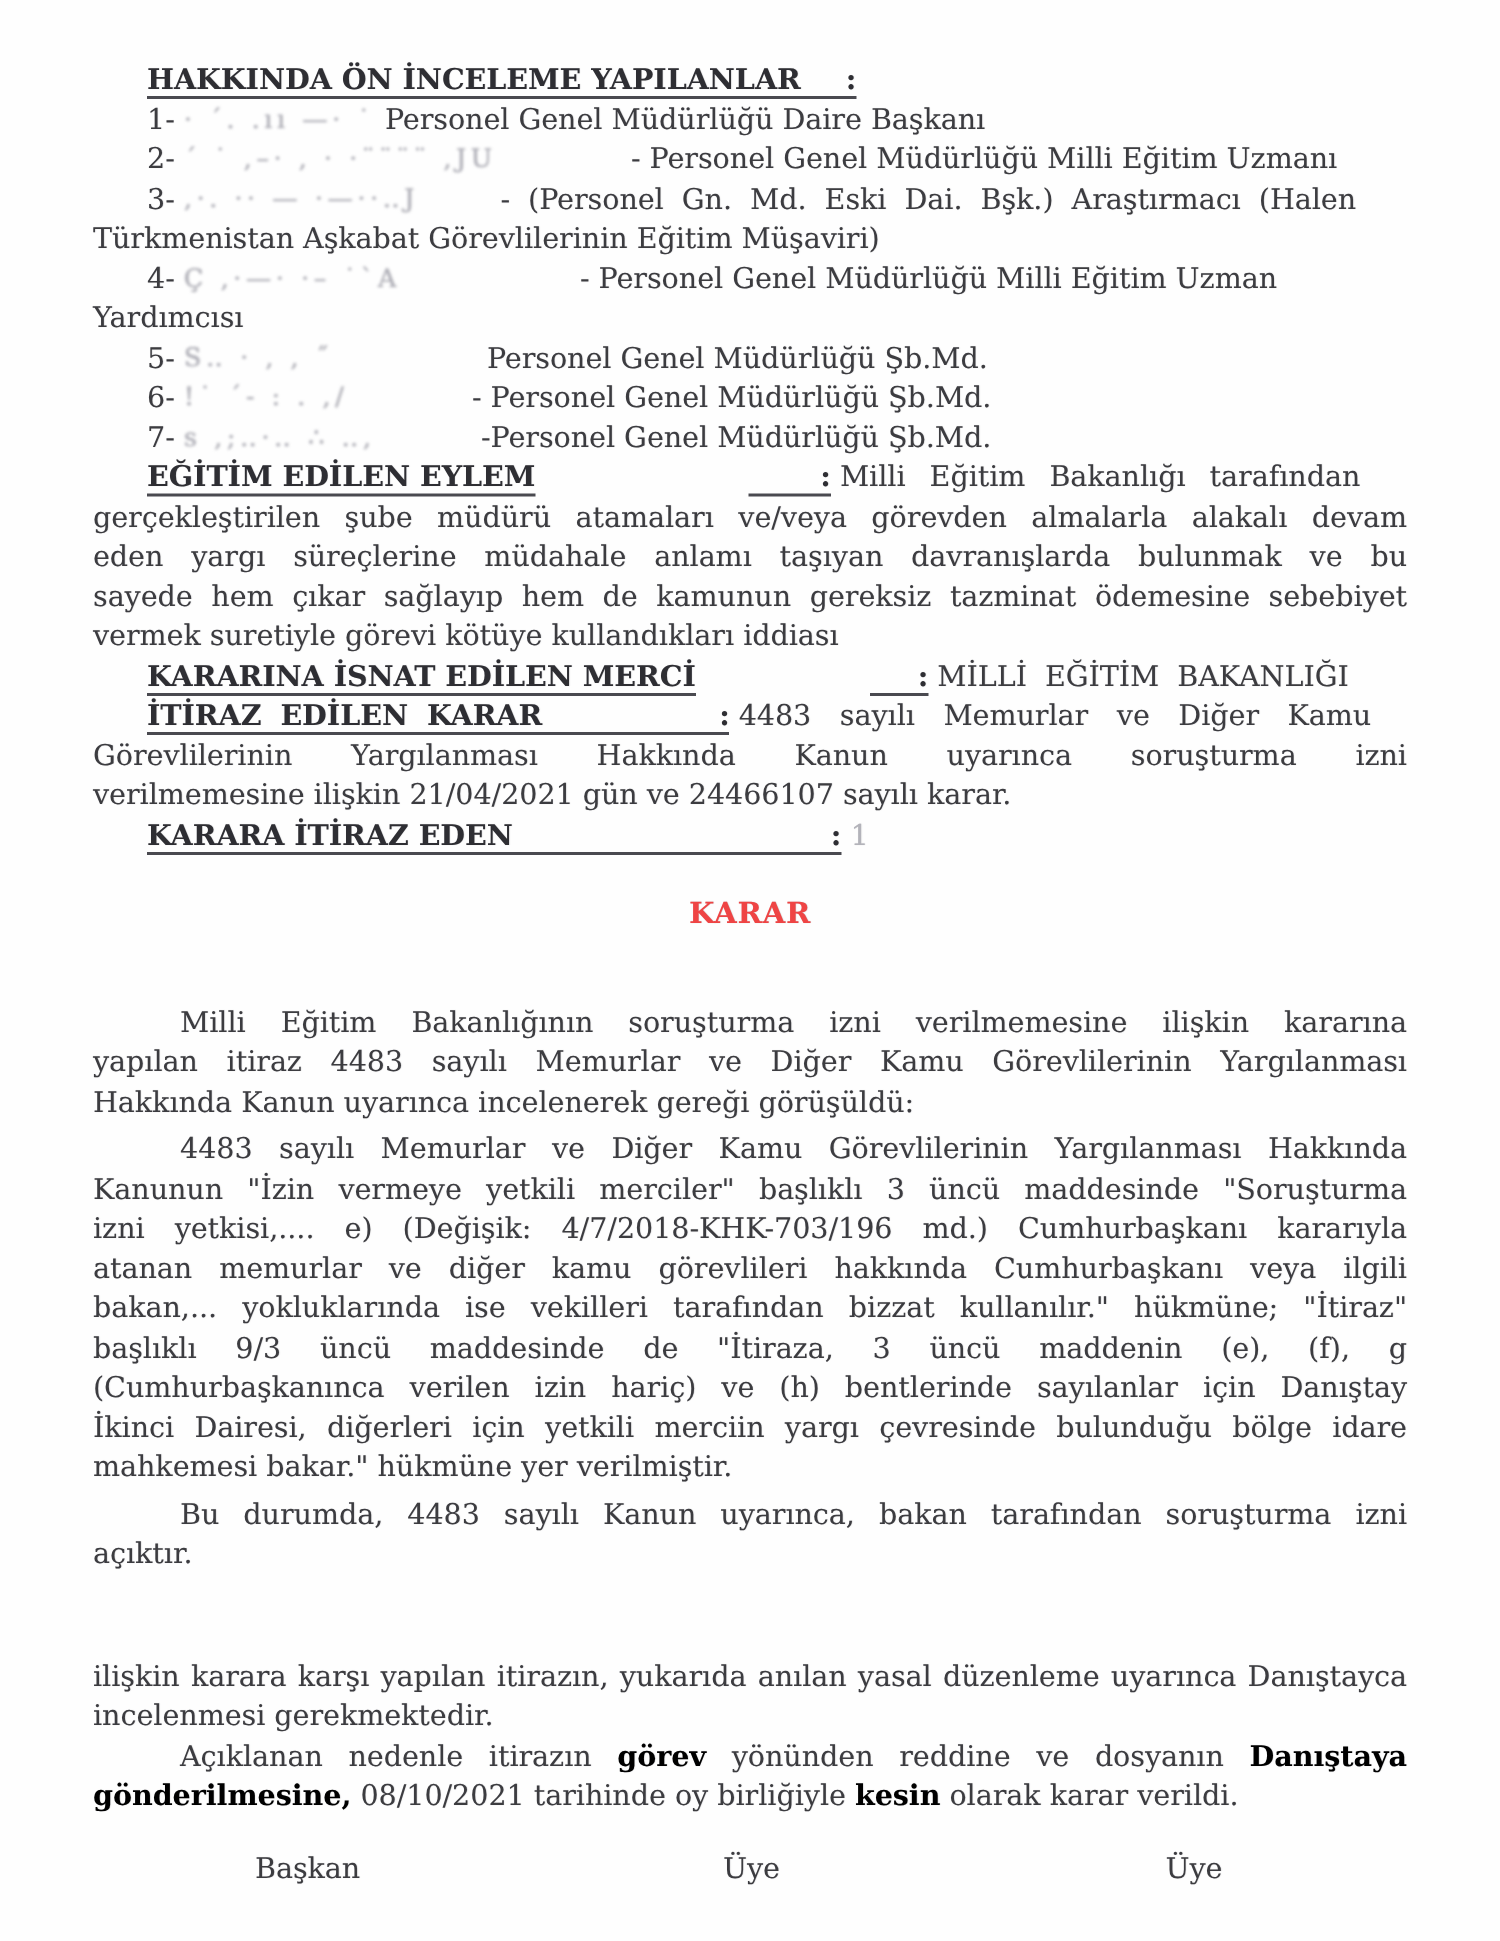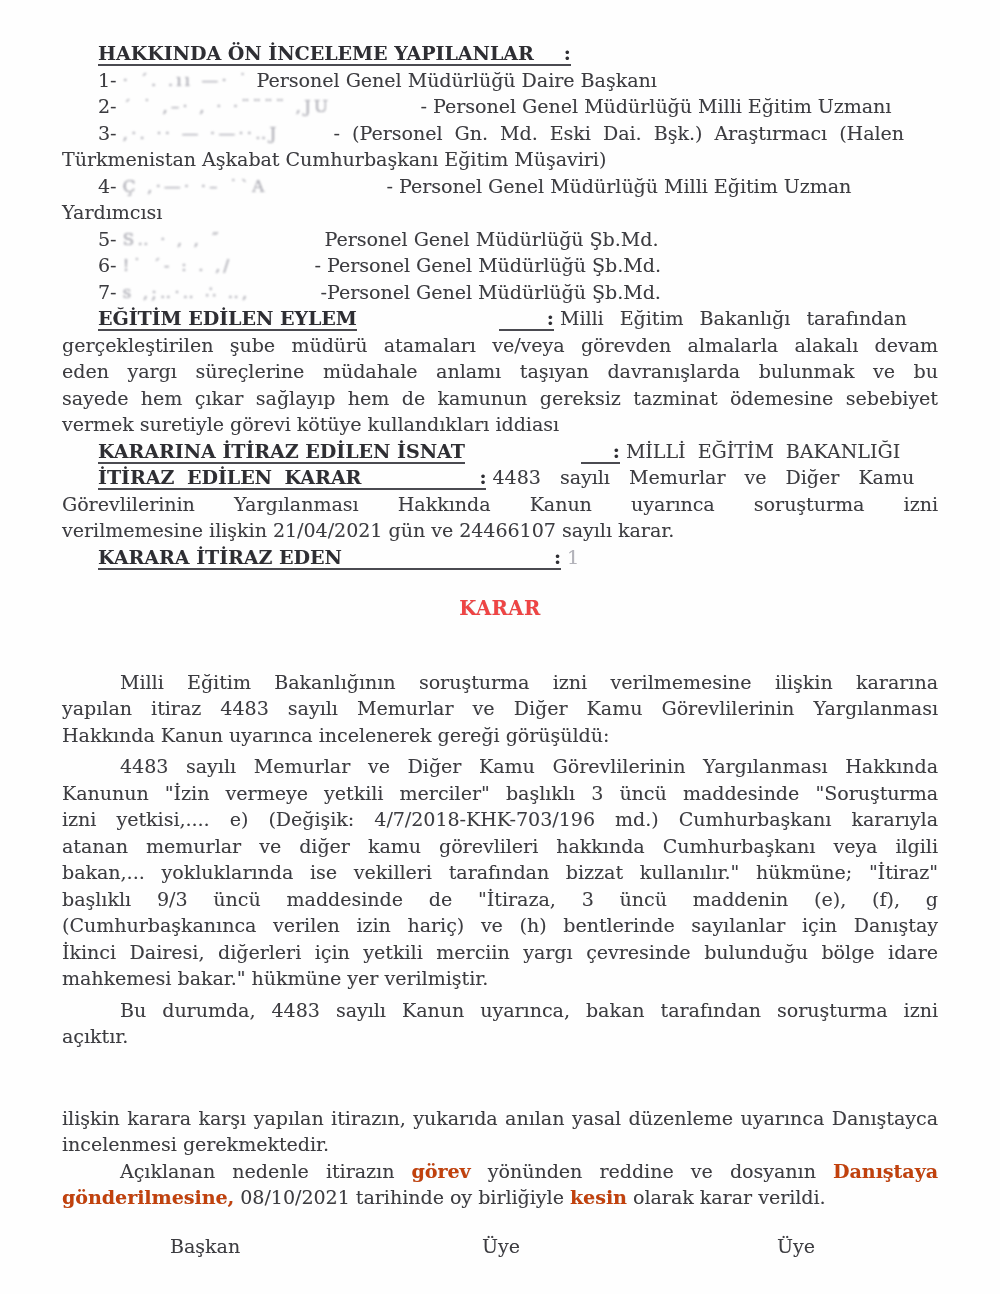--- a/index.html
+++ b/index.html
@@ -29,21 +29,21 @@
   .faint{color:#b3b3ba;}
   .val-sp6{word-spacing:6px;}
   .val-sp10{word-spacing:10px;}
   .val-sp13{word-spacing:13px;margin-top:32px;}
   .wsp6{word-spacing:6px;}
   .karar-h{font-size:19.5px;font-weight:bold;text-align:center;color:#ef4444;
     margin-top:26px;margin-bottom:46px;line-height:26.5px;letter-spacing:0.5px;}
   .para{margin-bottom:5px;}
   .gap-big{height:50px;}
   .small-seg{font-size:19px;}
-  b{color:#c2410c;}
+  b{color:#000000;}
   .sig{position:relative;height:30px;margin-top:24px;font-size:19px;}
   .sig span{position:absolute;top:0;}
   .sig .s1{left:108px;}
   .sig .s2{left:420px;}
   .sig .s3{left:715px;}
 </style>
 </head>
 <body>
 
 <div class="page">
@@ -60,21 +60,21 @@
   <div class="line li">
     <span>2-</span>
     <span class="red" style="width:292px">´ ˙ ,–· , · ·¨¨¨¨ ,JU</span>
     <span>- Personel Genel Müdürlüğü Milli Eğitim Uzmanı</span>
   </div>
   <div class="line li">
     <span>3-</span>
     <span class="red" style="width:205px">,·. ·· — ·—··‥J</span>
     <span class="wsp6">- (Personel Gn. Md. Eski Dai. Bşk.) Araştırmacı (Halen</span>
   </div>
-  <div class="line">Türkmenistan Aşkabat Cumhurbaşkanı Eğitim Müşaviri)</div>
+  <div class="line">Türkmenistan Aşkabat Görevlilerinin Eğitim Müşaviri)</div>
   <div class="line li">
     <span>4-</span>
     <span class="red" style="width:258px">Ç ,·—· ·– ˙`A</span>
     <span>- Personel Genel Müdürlüğü Milli Eğitim Uzman</span>
   </div>
   <div class="line">Yardımcısı</div>
   <div class="line li">
     <span>5-</span>
     <span class="red" style="width:178px;margin-right:18px">S‥ · , , ˝</span>
     <span>Personel Genel Müdürlüğü Şb.Md.</span>
@@ -95,21 +95,21 @@
     <span class="val-sp10">Milli Eğitim Bakanlığı tarafından</span>
   </div>
   <div>
       <div class="jline">gerçekleştirilen şube müdürü atamaları ve/veya görevden almalarla alakalı devam</div>
       <div class="jline">eden yargı süreçlerine müdahale anlamı taşıyan davranışlarda bulunmak ve bu</div>
       <div class="jline">sayede hem çıkar sağlayıp hem de kamunun gereksiz tazminat ödemesine sebebiyet</div>
       <div class="jline last">vermek suretiyle görevi kötüye kullandıkları iddiası</div>
     </div>
 
   <div class="line li">
-    <span class="lbl ul">KARARINA İTİRAZ EDİLEN İSNAT</span><span class="sp" style="width:116px"></span><span class="lbl ul"><span class="sp" style="width:32px"></span><span>:</span></span>
+    <span class="lbl ul">KARARINA İSNAT EDİLEN MERCİ</span><span class="sp" style="width:116px"></span><span class="lbl ul"><span class="sp" style="width:32px"></span><span>:</span></span>
     <span class="val-sp6">MİLLİ EĞİTİM BAKANLIĞI</span>
   </div>
 
   <div class="line li">
     <span class="lbl ul"><span class="wsp6">İTİRAZ EDİLEN KARAR</span><span class="sp" style="width:118px"></span><span>:</span></span>
     <span class="val-sp13">4483 sayılı Memurlar ve Diğer Kamu</span>
   </div>
   <div>
       <div class="jline">Görevlilerinin Yargılanması Hakkında Kanun uyarınca soruşturma izni</div>
       <div class="jline last">verilmemesine ilişkin 21/04/2021 gün ve 24466107 sayılı karar.</div>

